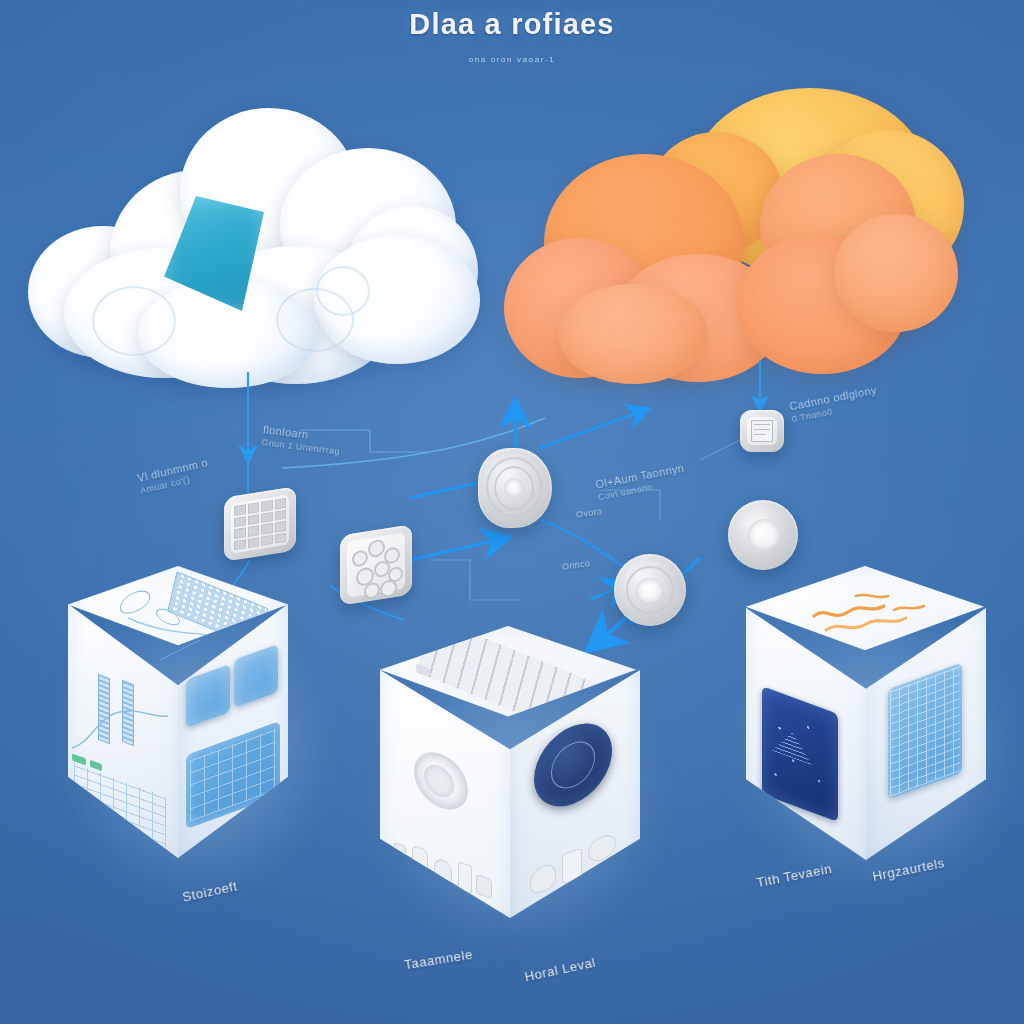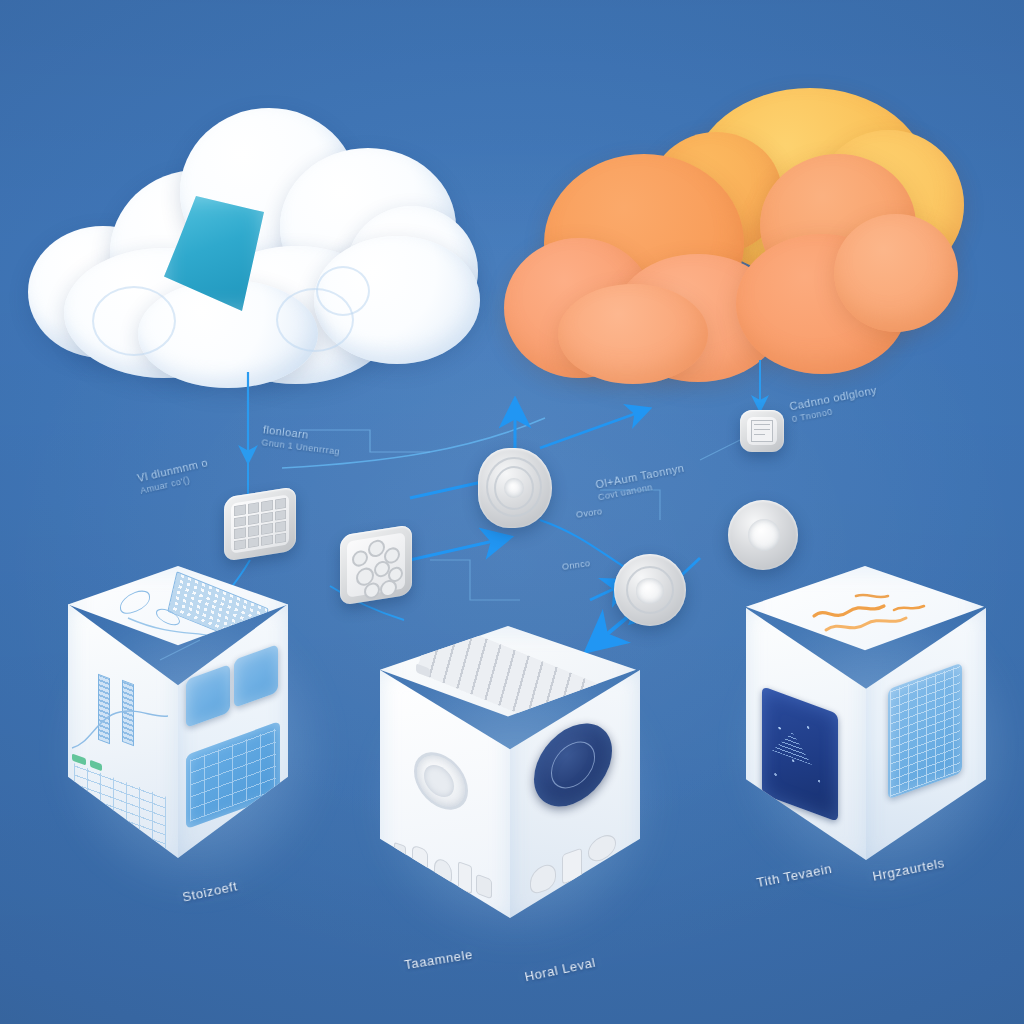--- a/index.html
+++ b/index.html
@@ -173,20 +173,24 @@
     text-shadow:0 1px 3px rgba(15,40,80,.6), 0 0 10px rgba(190,220,255,.25);
     filter: blur(.35px);
     white-space:nowrap; pointer-events:none;
   }
 </style>
 </head>
 <body>
 
 <div id="stage">
 
+  <div class="title-block">
+    <div class="title-main">Dlaa a rofiaes</div>
+    <div class="title-sub">ona  oron  vaoar-1</div>
+  </div>
 
   <div class="cloud" id="cloud-white">
     <div class="puff" style="left:0px;   top:118px; width:150px; height:132px;"></div>
     <div class="puff" style="left:82px;  top:62px;  width:176px; height:166px;"></div>
     <div class="puff" style="left:152px; top:0px;   width:178px; height:168px;"></div>
     <div class="puff" style="left:252px; top:40px;  width:176px; height:158px;"></div>
     <div class="puff" style="left:318px; top:98px;  width:132px; height:130px;"></div>
     <div class="puff" style="left:36px;  top:140px; width:200px; height:130px;"></div>
     <div class="puff" style="left:168px; top:138px; width:200px; height:138px;"></div>
     <div class="puff" style="left:286px; top:128px; width:166px; height:128px;"></div>

